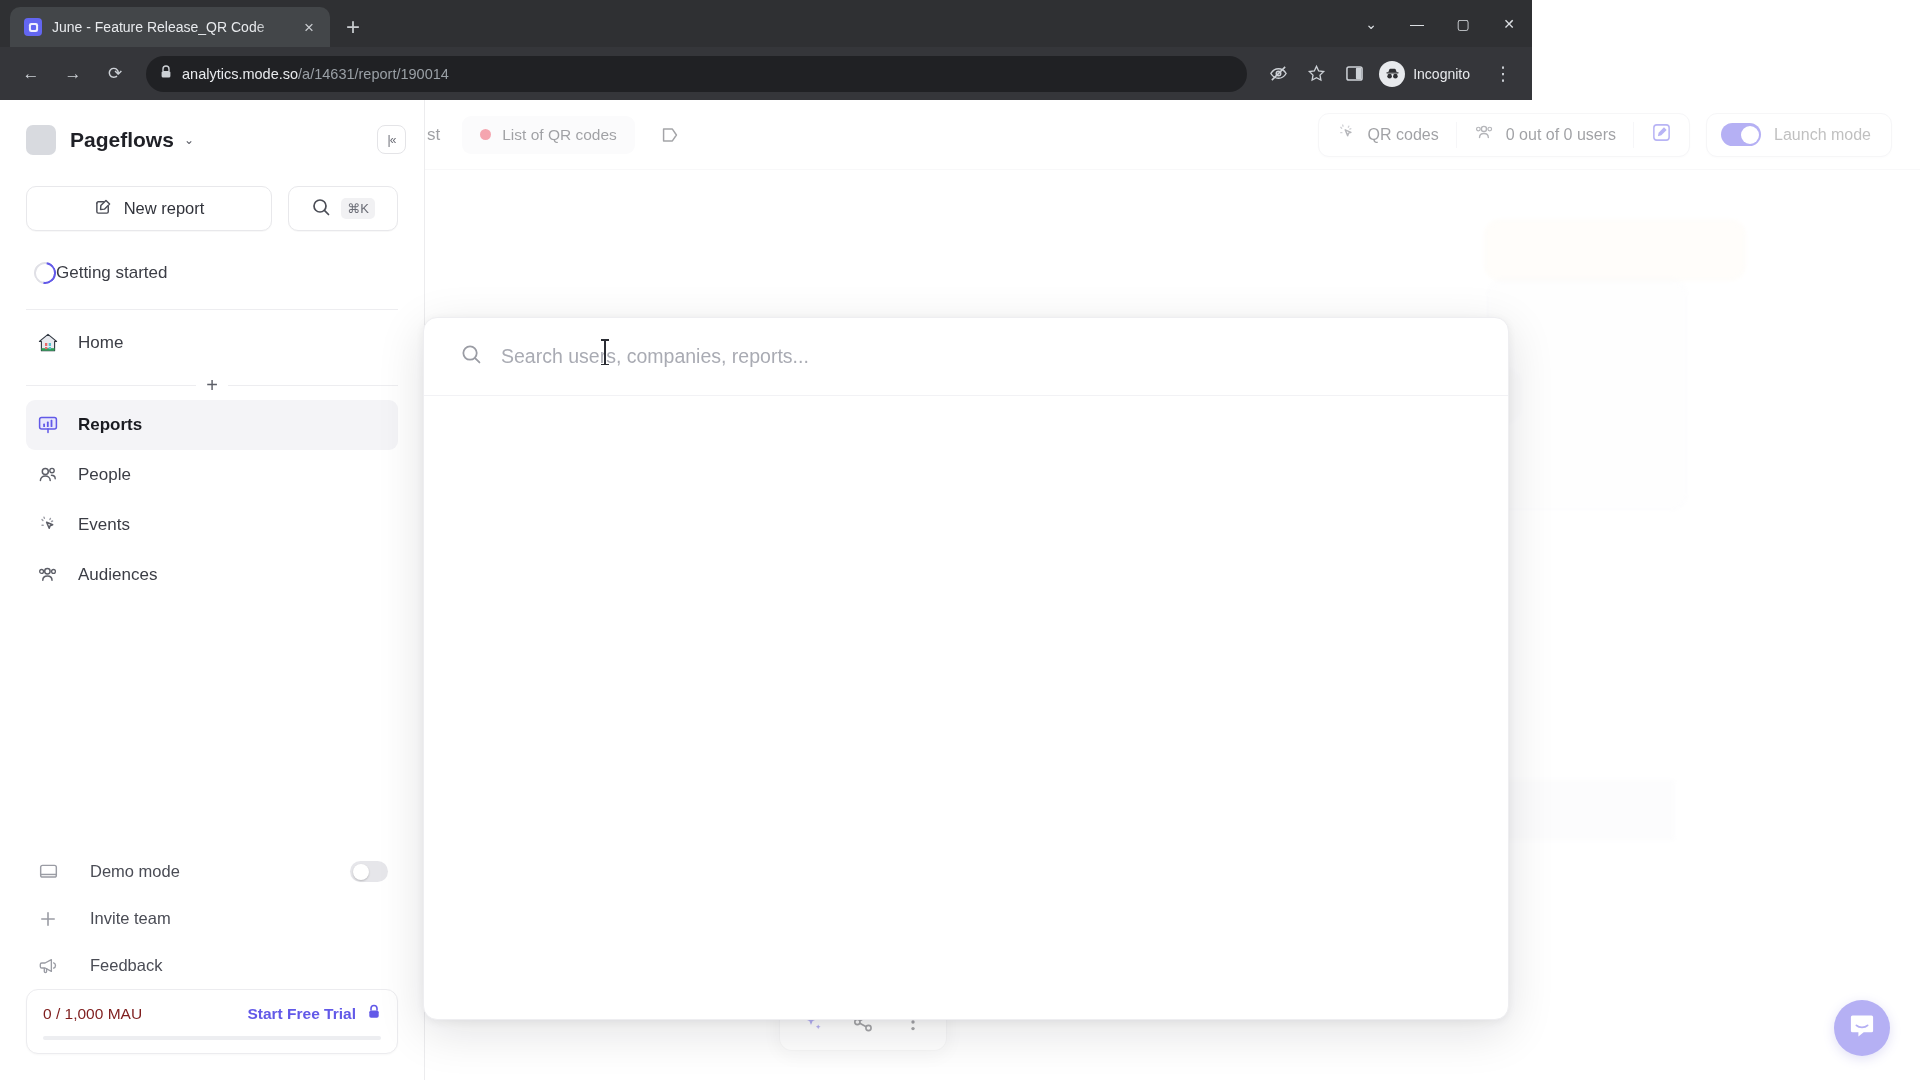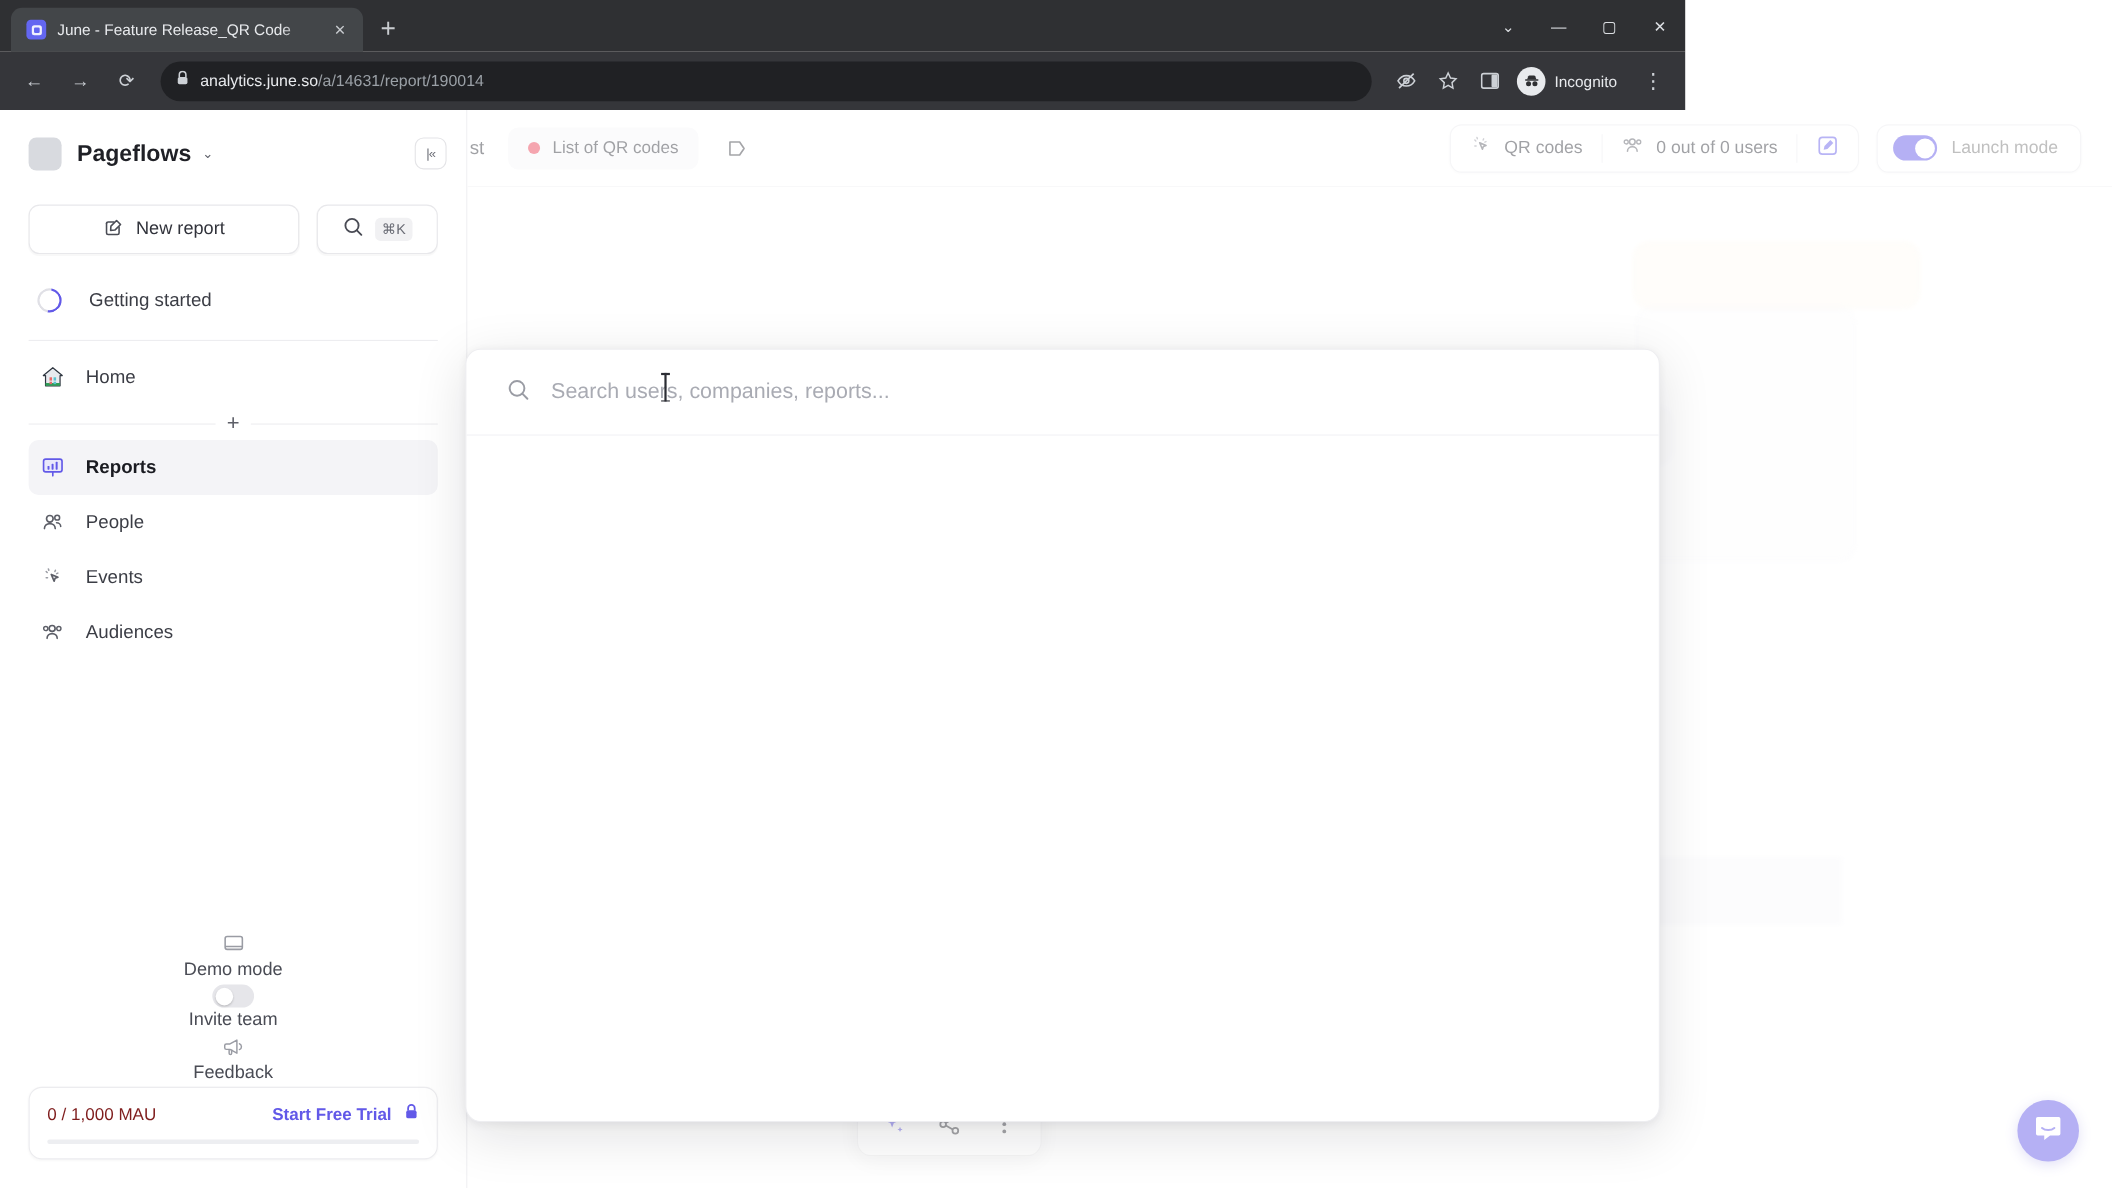--- a/index.html
+++ b/index.html
@@ -81,21 +81,21 @@
     font-size:16.5px; color:#31333b; cursor:pointer; box-shadow: 0 1px 1px rgba(16,17,26,.03);
   }
   .search-btn {
     width:110px; height:45px; border:1px solid #e8e8eb; border-radius:10px; background:#fff;
     display:flex; align-items:center; justify-content:center; gap:10px; cursor:pointer;
     box-shadow: 0 1px 1px rgba(16,17,26,.03);
   }
   .kbd { background:#f1f1f3; border-radius:5px; font-size:13px; color:#6a6c75; padding:3px 6px; }
 
   .getting-started {
-    display:flex; align-items:center; gap:25px; height:56px; margin-top:14px;
+    display:flex; align-items:center; gap:0; height:56px; margin-top:14px;
     font-size:17px; color:#3b3d45; cursor:pointer; padding-left:8px;
   }
   .ring {
     width:22px; height:22px; border-radius:50%;
     border:2.5px solid #e0e0e6; border-right-color:#6259e8; border-bottom-color:#6259e8;
     transform: rotate(-35deg); flex:none;
   }
 
   .divider { height:1px; background:#ededf0; margin: 8px 0; }
 
@@ -106,22 +106,22 @@
   .nav-item.active { background:#f4f4f7; color:#1a1b21; font-weight:700; }
   .nav-icon { width:24px; display:flex; align-items:center; justify-content:center; flex:none;}
 
   .plus-divider { display:flex; align-items:center; gap:0; margin: 7px 0 5px; }
   .plus-divider .ln { flex:1; height:1px; background:#ededf0; }
   .plus-divider .pl { color:#5d5f68; font-size:20px; padding: 0 10px; line-height:1; cursor:pointer; font-weight:300;}
 
   .spacer { flex:1; }
 
   .small-item {
-    display:flex; align-items:center; gap:4px; height:47px; padding: 0 10px;
-    font-size:16.5px; color:#4a4c55; cursor:pointer; border-radius:9px;flex-direction:column;
+    display:flex; align-items:center; gap:30px; height:47px; padding: 0 10px;
+    font-size:16.5px; color:#4a4c55; cursor:pointer; border-radius:9px;
   }
   .small-item .lbl { flex:1; }
   .toggle-off {
     width:38px; height:21px; border-radius:11px; background:#e6e6ea; position:relative; flex:none; cursor:pointer;
   }
   .toggle-off::after {
     content:''; position:absolute; left:2.5px; top:2.5px; width:16px; height:16px; border-radius:50%; background:#fff;
     box-shadow:0 1px 2px rgba(0,0,0,.2);
   }
 
@@ -243,21 +243,21 @@
     <div class="navbtn">←</div>
     <div class="navbtn">→</div>
     <div class="navbtn">⟳</div>
     <div class="urlbox">
       <span>
         <svg width="12" height="14" viewBox="0 0 12 14">
             <path d="M3 6V4a3 3 0 016 0v2" stroke="#cdd1d6" stroke-width="1.4" fill="none"></path>
             <rect x="1.6" y="6" width="8.8" height="6.6" rx="1.5" fill="#cdd1d6"></rect>
           </svg>
       </span>
-      <span class="url-text"><b>analytics.june.so</b><span>/a/14631/report/190014</span></span>
+      <span class="url-text"><b>analytics.mode.so</b><span>/a/14631/report/190014</span></span>
     </div>
     <div class="omni-right">
       <div class="omni-icon">
         <svg width="19" height="19" viewBox="0 0 20 20">
             <path d="M2 10s3-5 8-5 8 5 8 5-3 5-8 5-8-5-8-5z" fill="none" stroke="#cdd1d6" stroke-width="1.5"></path>
             <circle cx="10" cy="10" r="2.4" fill="none" stroke="#cdd1d6" stroke-width="1.5"></circle>
             <path d="M3 17L17 3" stroke="#cdd1d6" stroke-width="1.6"></path>
           </svg>
       </div>
       <div class="omni-icon">

